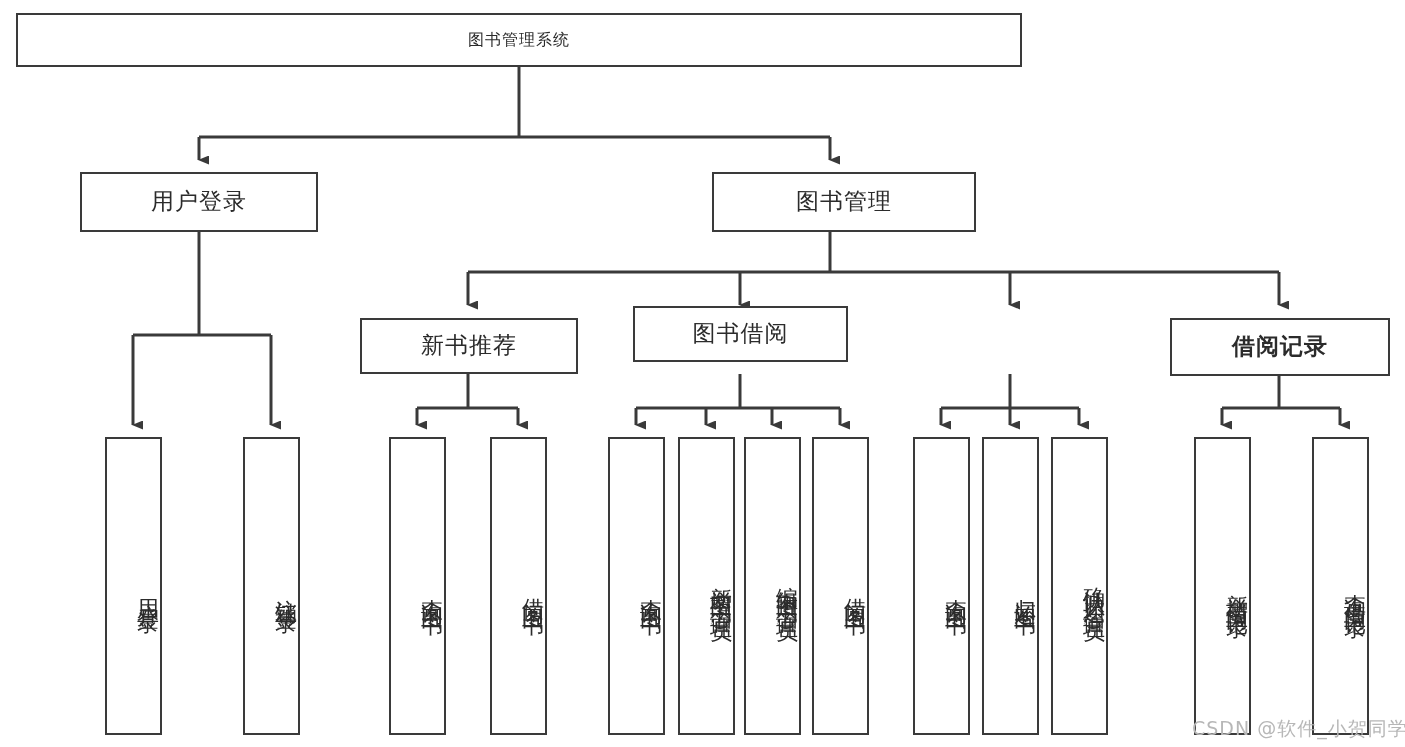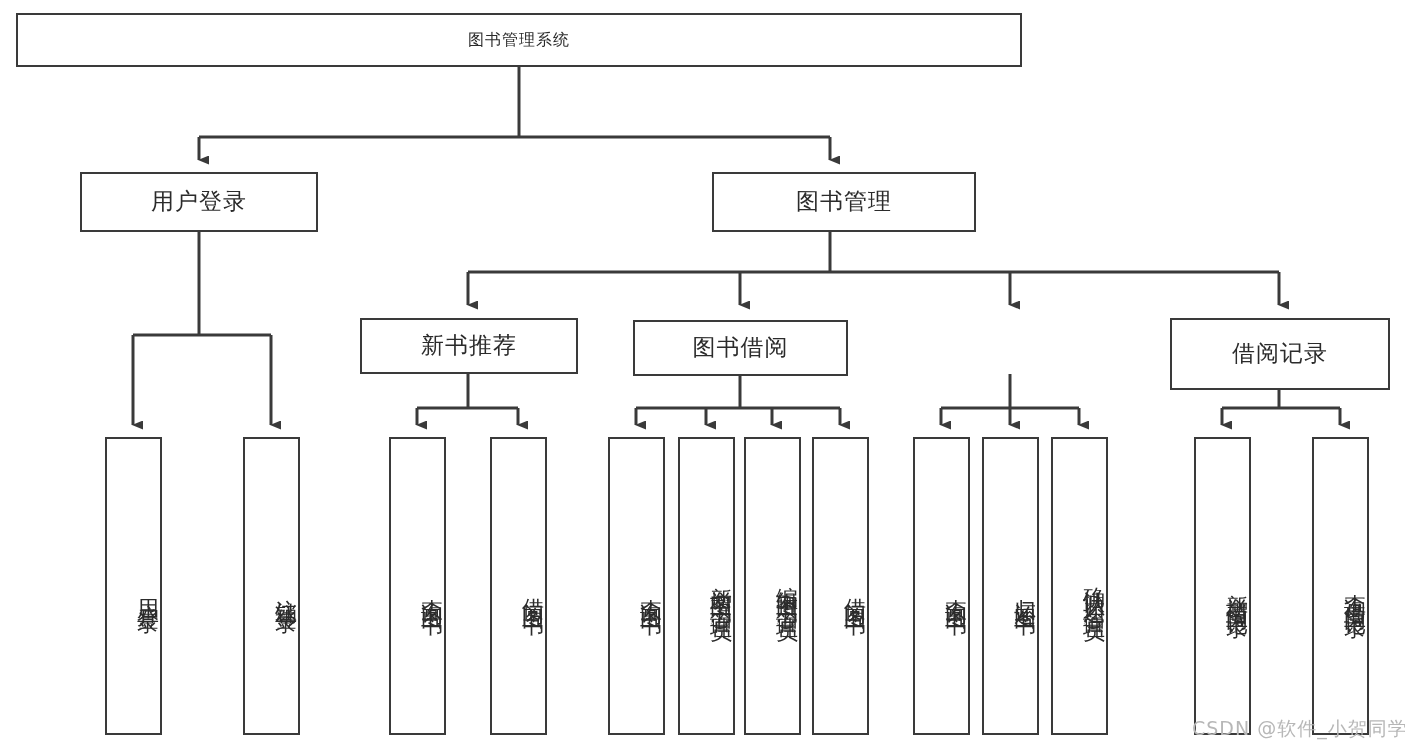--- a/index.html
+++ b/index.html
@@ -127,24 +127,24 @@
   <div class="node horiz" style="left:80px; top:172px; width:238px; height:60px;">
     <span>用户登录</span>
   </div>
   <div class="node horiz" style="left:712px; top:172px; width:264px; height:60px;">
     <span>图书管理</span>
   </div>
 
   <div class="node horiz" style="left:360px; top:318px; width:218px; height:56px;">
     <span>新书推荐</span>
   </div>
-  <div class="node horiz" style="left:633px; top:320px; width:215px; height:56px;">
+  <div class="node horiz" style="left:633px; top:306px; width:215px; height:56px;">
     <span>图书借阅</span>
   </div>
-  <div class="node horiz" style="left:1170px; top:318px; width:220px; height:72px;">
+  <div class="node horiz" style="left:1170px; top:318px; width:220px; height:58px;font-weight:bold;">
     <span>借阅记录</span>
   </div>
 
   <div class="node vert" style="left:105px; top:437px; width:57px; height:298px;">
     <span>用户登录</span>
   </div>
   <div class="node vert" style="left:243px; top:437px; width:57px; height:298px;">
     <span>注销登录</span>
   </div>
 

